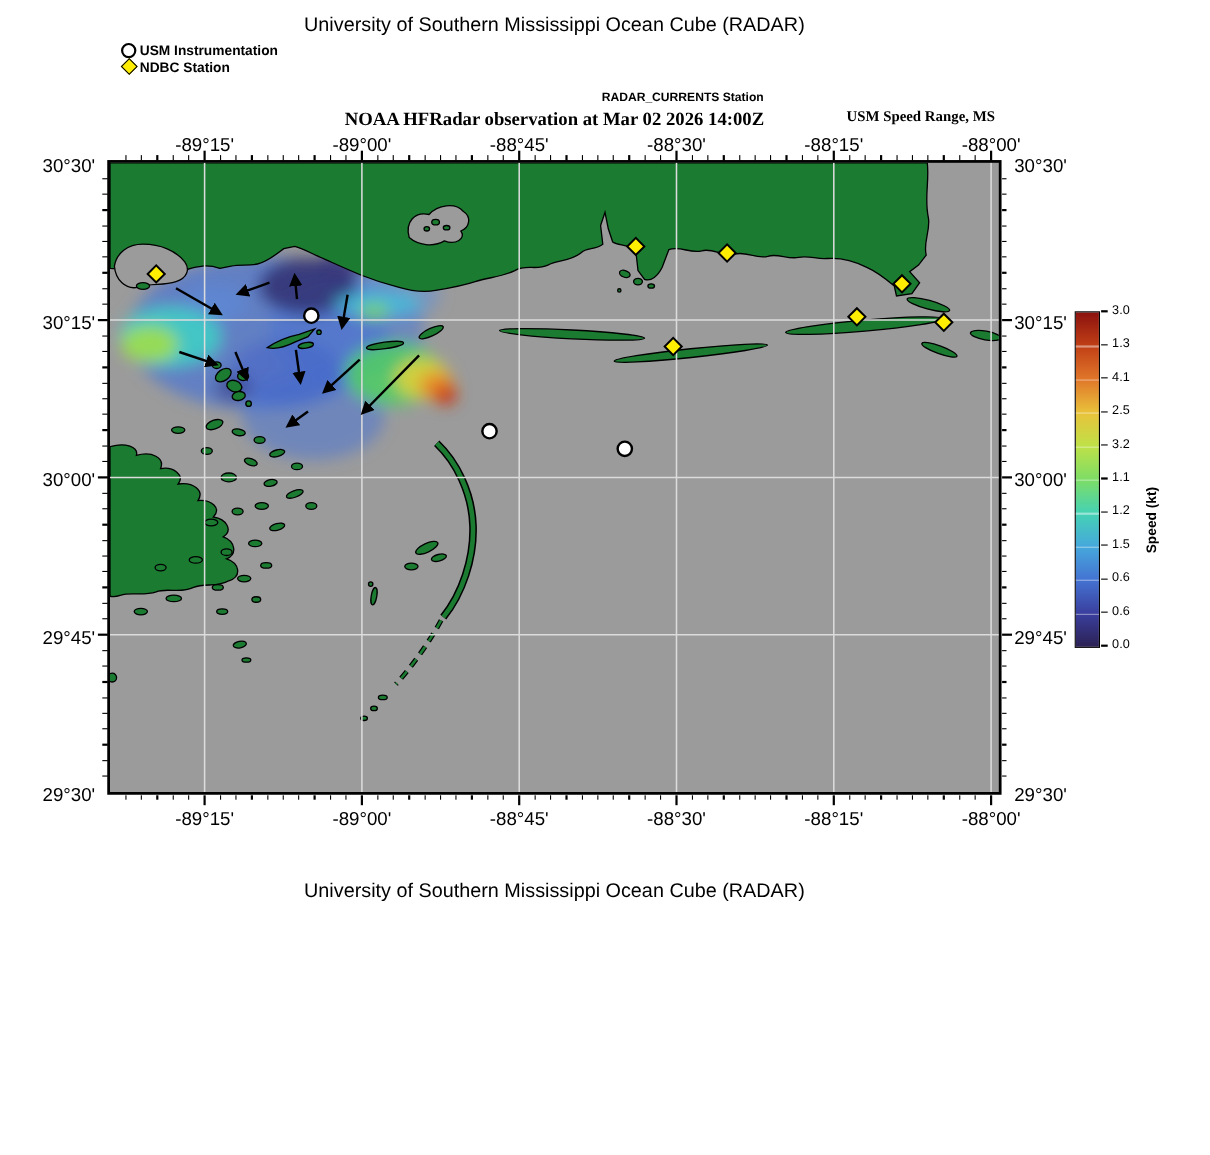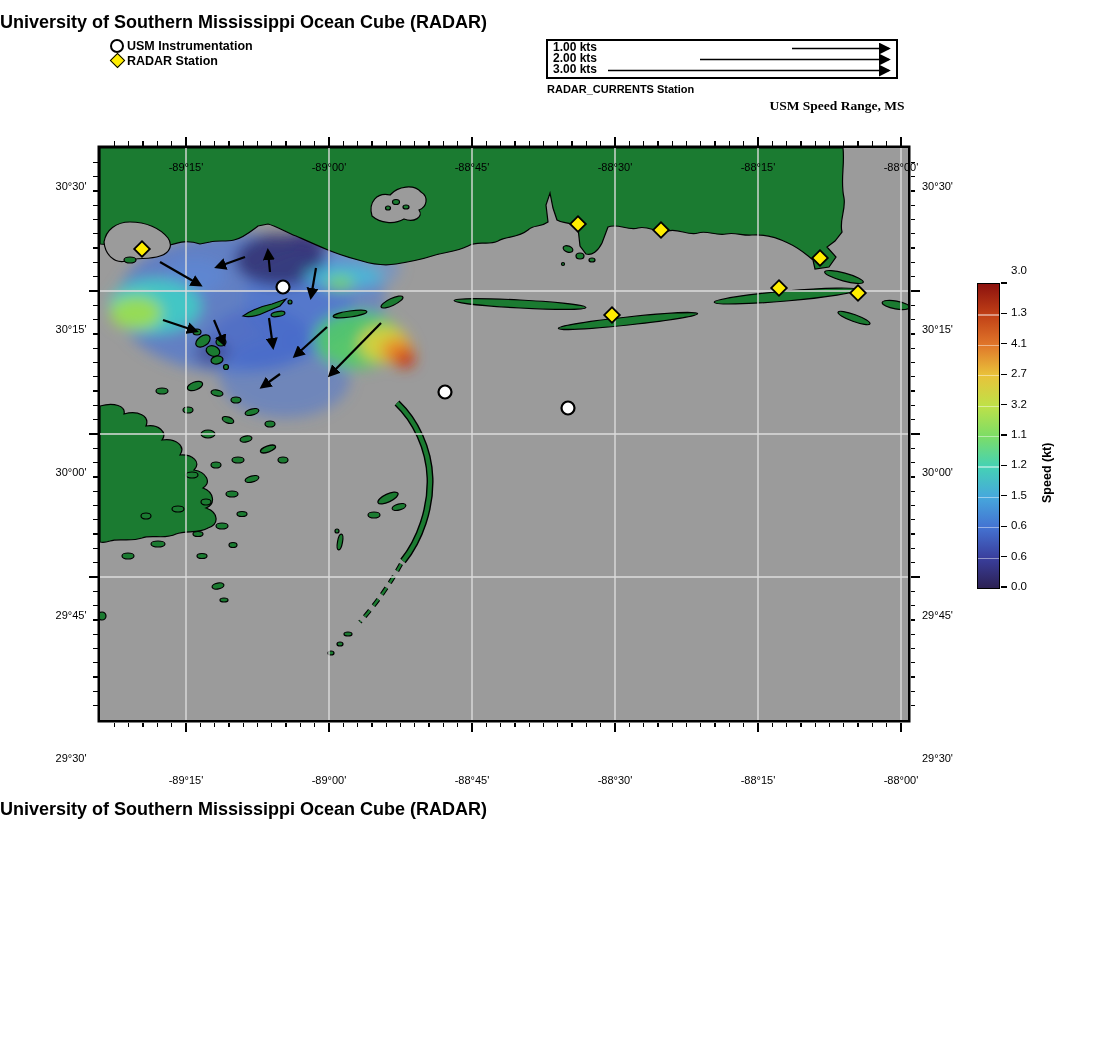--- a/index.html
+++ b/index.html
@@ -1,35 +1,35 @@
 <!DOCTYPE html>
 <html><head>
 <meta charset="utf-8">
 <style>
   html,body{margin:0;padding:0;background:#ffffff;}
   #canvas{position:relative;width:1100px;height:1050px;background:#fff;overflow:hidden;
           font-family:"Liberation Sans",sans-serif;color:#000;}
   .abs{position:absolute;}
-  .title{font-weight:bold;font-size:18px;text-align:left;width:1008px;left:0;}
+  .title{font-weight:normal;font-size:18px;text-align:center;width:1008px;left:0;}
   .serif{font-family:"Liberation Serif",serif;}
   
   .leg-row{position:absolute;left:109px;height:15px;display:flex;align-items:center;}
   .leg-sym{width:16px;display:flex;justify-content:center;align-items:center;}
   .leg-circle{width:10px;height:10px;border-radius:50%;background:#fff;border:2px solid #000;}
   .leg-diamond{width:9px;height:9px;background:#ffee00;border:1.6px solid #000;transform:rotate(45deg);}
   .leg-label{font-size:12.5px;font-weight:bold;margin-left:2px;white-space:nowrap;}
   
   #vecbox{left:546px;top:39px;width:348px;height:36px;border:2.5px solid #000;background:#fff;}
   .vec-label{position:absolute;left:5px;font-size:12px;font-weight:bold;line-height:11px;}
   #vec-caption{left:547px;top:83px;font-size:11px;font-weight:bold;}
   
   #map{left:100px;top:148px;width:808px;height:572px;background:#9b9b9b;box-shadow:0 0 0 2.5px #000;}
   
   .tick{position:absolute;background:#000;}
-  .tlab{position:absolute;font-size:11px;white-space:nowrap;margin-top:39px;}
+  .tlab{position:absolute;font-size:17px;white-space:nowrap;}
   .tlab.top,.tlab.bot{width:80px;text-align:center;}
   .tlab.left{width:64px;text-align:right;}
   .tlab.right{width:64px;text-align:left;}
   
   #cbar{left:977px;top:283px;width:21px;height:304px;border:1.5px solid #000;}
   .cbar-sep{position:absolute;left:0;width:100%;height:1.2px;background:rgba(255,255,255,.45);}
   .cb-lab{position:absolute;left:1011px;font-size:11.5px;}
   #cbar-title{left:1040px;top:373px;height:130px;font-size:12.5px;font-weight:bold;
               writing-mode:vertical-rl;transform:rotate(180deg);display:flex;align-items:center;}
 </style>
@@ -43,40 +43,26 @@
   <div class="leg-row" style="top:38px;">
     <span class="leg-sym">
         <span class="leg-circle"></span>
       </span>
     <span class="leg-label">USM Instrumentation</span>
   </div>
   <div class="leg-row" style="top:53px;">
     <span class="leg-sym">
         <span class="leg-diamond"></span>
       </span>
-    <span class="leg-label">RADAR Station</span>
+    <span class="leg-label">NDBC Station</span>
   </div>
 
-  <div id="vecbox" class="abs">
-    <div class="vec-label" style="top:1px;">1.00 kts</div>
-    <div class="vec-label" style="top:12px;">2.00 kts</div>
-    <div class="vec-label" style="top:23px;">3.00 kts</div>
-    <svg id="vecbox-svg" width="348" height="36" style="position:absolute;left:0;top:0;">
-      <defs>
-        <marker id="vah" viewBox="0 0 10 10" refX="8.5" refY="5" markerWidth="8" markerHeight="8" orient="auto">
-          <path d="M0,0 L10,5 L0,10 z" fill="#000"></path>
-        </marker>
-      </defs>
-    <line x1="244" y1="7.5" x2="341" y2="7.5" stroke="#000" stroke-width="1.5" marker-end="url(#vah)"></line>
-        <line x1="152" y1="18.5" x2="341" y2="18.5" stroke="#000" stroke-width="1.5" marker-end="url(#vah)"></line>
-        <line x1="60" y1="29.5" x2="341" y2="29.5" stroke="#000" stroke-width="1.5" marker-end="url(#vah)"></line>
-      </svg>
-  </div>
   <div id="vec-caption" class="abs">RADAR_CURRENTS Station</div>
 
+  <div class="abs serif" style="top:99px;left:0;width:1008px;text-align:center;font-size:17px;font-weight:bold;">NOAA HFRadar observation at Mar 02 2026 14:00Z</div>
   <div class="abs serif" style="top:98px;left:742px;width:190px;text-align:center;font-size:13.5px;font-weight:bold;">USM Speed Range, MS</div>
 
   <div id="map" class="abs">
     <svg id="map-svg" width="808" height="572" viewBox="0 0 808 572">
       <defs>
         <filter id="blobBlur" x="-60%" y="-60%" width="220%" height="220%">
           <feGaussianBlur stdDeviation="7"></feGaussianBlur>
         </filter>
         <marker id="mah" viewBox="0 0 10 10" refX="7.5" refY="5" markerWidth="5.5" markerHeight="5.5" orient="auto">
           <path d="M0,0 L10,5 L0,10 z" fill="#000"></path>
@@ -488,25 +474,25 @@
       <div class="cb-lab" style="top: 519.2px;">0.6</div>
       <div class="tick" style="left: 1000.5px; top: 495.1px; width: 6px; height: 1.4px; position: absolute;"></div>
       <div class="cb-lab" style="top: 488.8px;">1.5</div>
       <div class="tick" style="left: 1000.5px; top: 464.7px; width: 6px; height: 1.4px; position: absolute;"></div>
       <div class="cb-lab" style="top: 458.4px;">1.2</div>
       <div class="tick" style="left: 1000.5px; top: 434.3px; width: 6px; height: 1.4px; position: absolute;"></div>
       <div class="cb-lab" style="top: 428px;">1.1</div>
       <div class="tick" style="left: 1000.5px; top: 403.9px; width: 6px; height: 1.4px; position: absolute;"></div>
       <div class="cb-lab" style="top: 397.6px;">3.2</div>
       <div class="tick" style="left: 1000.5px; top: 373.5px; width: 6px; height: 1.4px; position: absolute;"></div>
-      <div class="cb-lab" style="top: 367.2px;">2.7</div>
+      <div class="cb-lab" style="top: 367.2px;">2.5</div>
       <div class="tick" style="left: 1000.5px; top: 343.1px; width: 6px; height: 1.4px; position: absolute;"></div>
       <div class="cb-lab" style="top: 336.8px;">4.1</div>
       <div class="tick" style="left: 1000.5px; top: 312.7px; width: 6px; height: 1.4px; position: absolute;"></div>
       <div class="cb-lab" style="top: 306.4px;">1.3</div>
       <div class="tick" style="left: 1000.5px; top: 282.3px; width: 6px; height: 1.4px; position: absolute;"></div>
-      <div class="cb-lab" style="top: 264px; text-align: center;">3.0</div>
+      <div class="cb-lab" style="top: 276px; text-align: center;">3.0</div>
     </div>
   <div id="cbar-title" class="abs">Speed (kt)</div>
 
   <div class="abs title" style="top:799px;">University of Southern Mississippi Ocean Cube (RADAR)</div>
 
 </div>
 
 </body></html>

